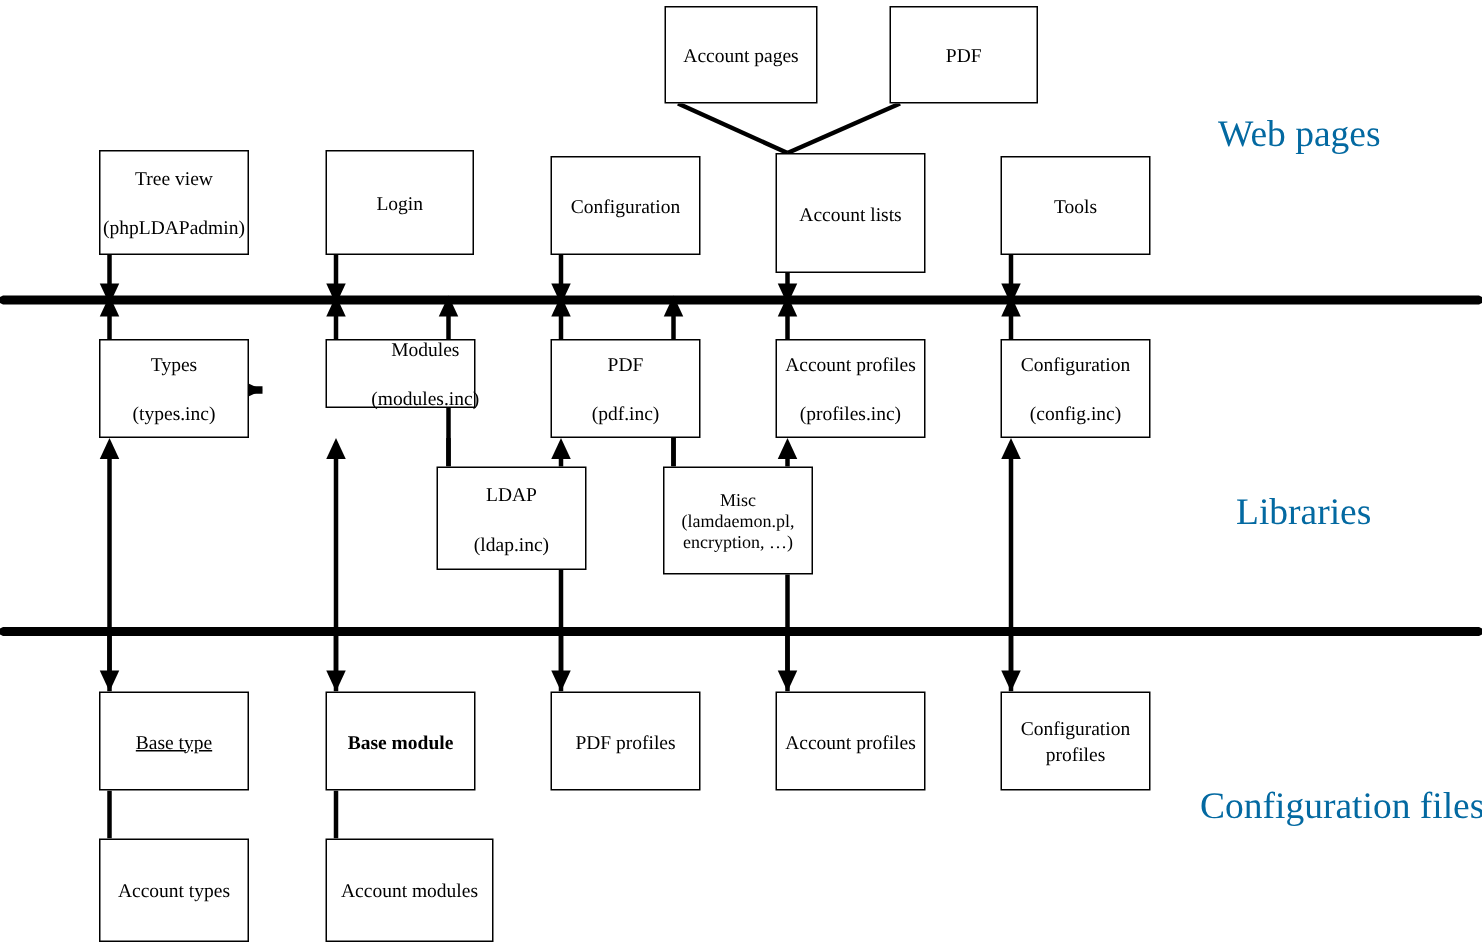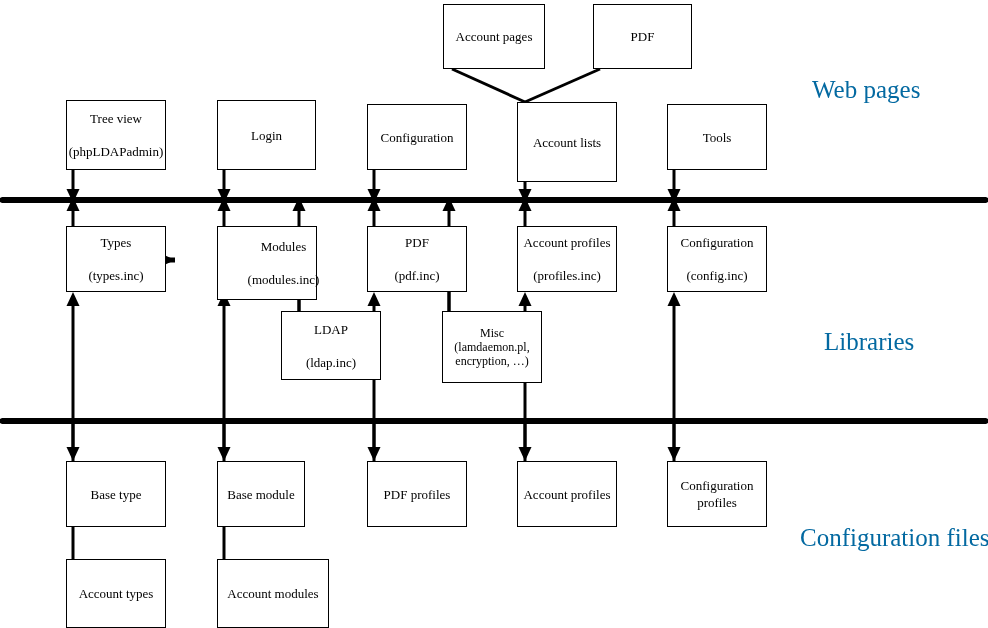--- a/index.html
+++ b/index.html
@@ -210,49 +210,49 @@
       <div class="node single" style="left: 475px; top: 102px; width: 100px; height: 80px;">
         <div class="line1">Account lists</div>
       </div>
       <div class="node single" style="left: 625px; top: 104px; width: 100px; height: 66px;">
         <div class="line1">Tools</div>
       </div>
       <div class="node two-line" style="left: 24px; top: 226px; width: 100px; height: 66px;">
         <div class="line1">Types</div>
         <div class="line2">(types.inc)</div>
       </div>
-      <div class="node two-line" style="left: 175px; top: 226px; width: 100px; height: 74px; padding-left: 33px;">
+      <div class="node two-line" style="left: 175px; top: 226px; width: 100px; height: 46px; padding-left: 33px;">
         <div class="line1">Modules</div>
         <div class="line2">(modules.inc)</div>
       </div>
       <div class="node two-line" style="left: 325px; top: 226px; width: 100px; height: 66px;">
         <div class="line1">PDF</div>
         <div class="line2">(pdf.inc)</div>
       </div>
       <div class="node two-line" style="left: 475px; top: 226px; width: 100px; height: 66px;">
         <div class="line1">Account profiles</div>
         <div class="line2">(profiles.inc)</div>
       </div>
       <div class="node two-line" style="left: 625px; top: 226px; width: 100px; height: 66px;">
         <div class="line1">Configuration</div>
         <div class="line2">(config.inc)</div>
       </div>
-      <div class="node two-line" style="left: 239px; top: 311px; width: 100px; height: 69px;">
+      <div class="node two-line" style="left: 249px; top: 311px; width: 100px; height: 69px;">
         <div class="line1">LDAP</div>
         <div class="line2">(ldap.inc)</div>
       </div>
       <div class="node wrap" style="left: 400px; top: 311px; width: 100px; height: 72px;">
         <div class="line1">Misc</div>
         <div class="line2">(lamdaemon.pl,</div>
         <div class="line2">encryption, …)</div>
       </div>
-      <div class="node single" style="left: 24px; top: 461px; width: 100px; height: 66px;">
+      <div class="node single" style="left: 24px; top: 461px; width: 100px; height: 66px; text-decoration: underline;">
         <div class="line1">Base type</div>
       </div>
-      <div class="node single" style="left: 175px; top: 461px; width: 88px; height: 66px;">
+      <div class="node single" style="left: 175px; top: 461px; width: 100px; height: 66px; font-weight: bold;">
         <div class="line1">Base module</div>
       </div>
       <div class="node single" style="left: 325px; top: 461px; width: 100px; height: 66px;">
         <div class="line1">PDF profiles</div>
       </div>
       <div class="node single" style="left: 475px; top: 461px; width: 100px; height: 66px;">
         <div class="line1">Account profiles</div>
       </div>
       <div class="node tight" style="left: 625px; top: 461px; width: 100px; height: 66px;">
         <div class="line1">Configuration</div>

